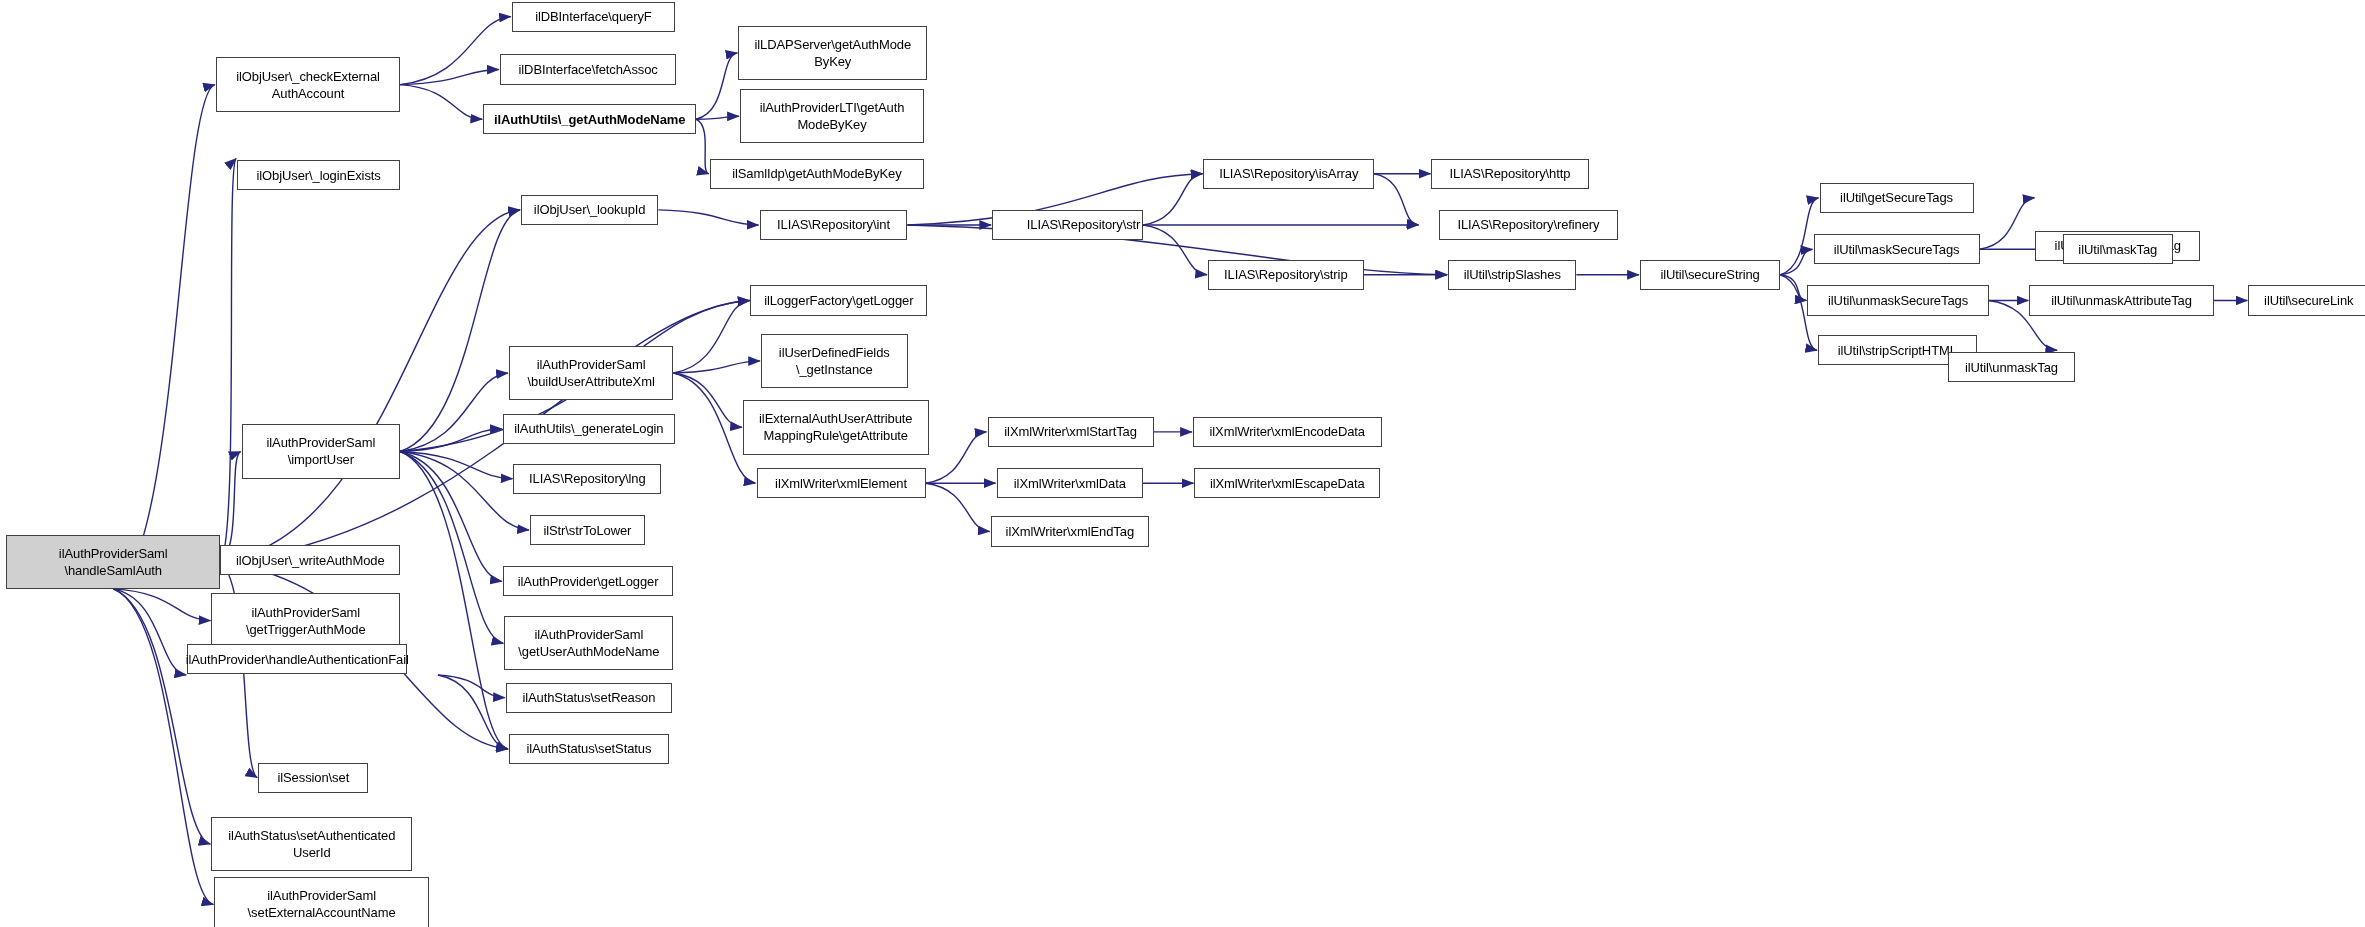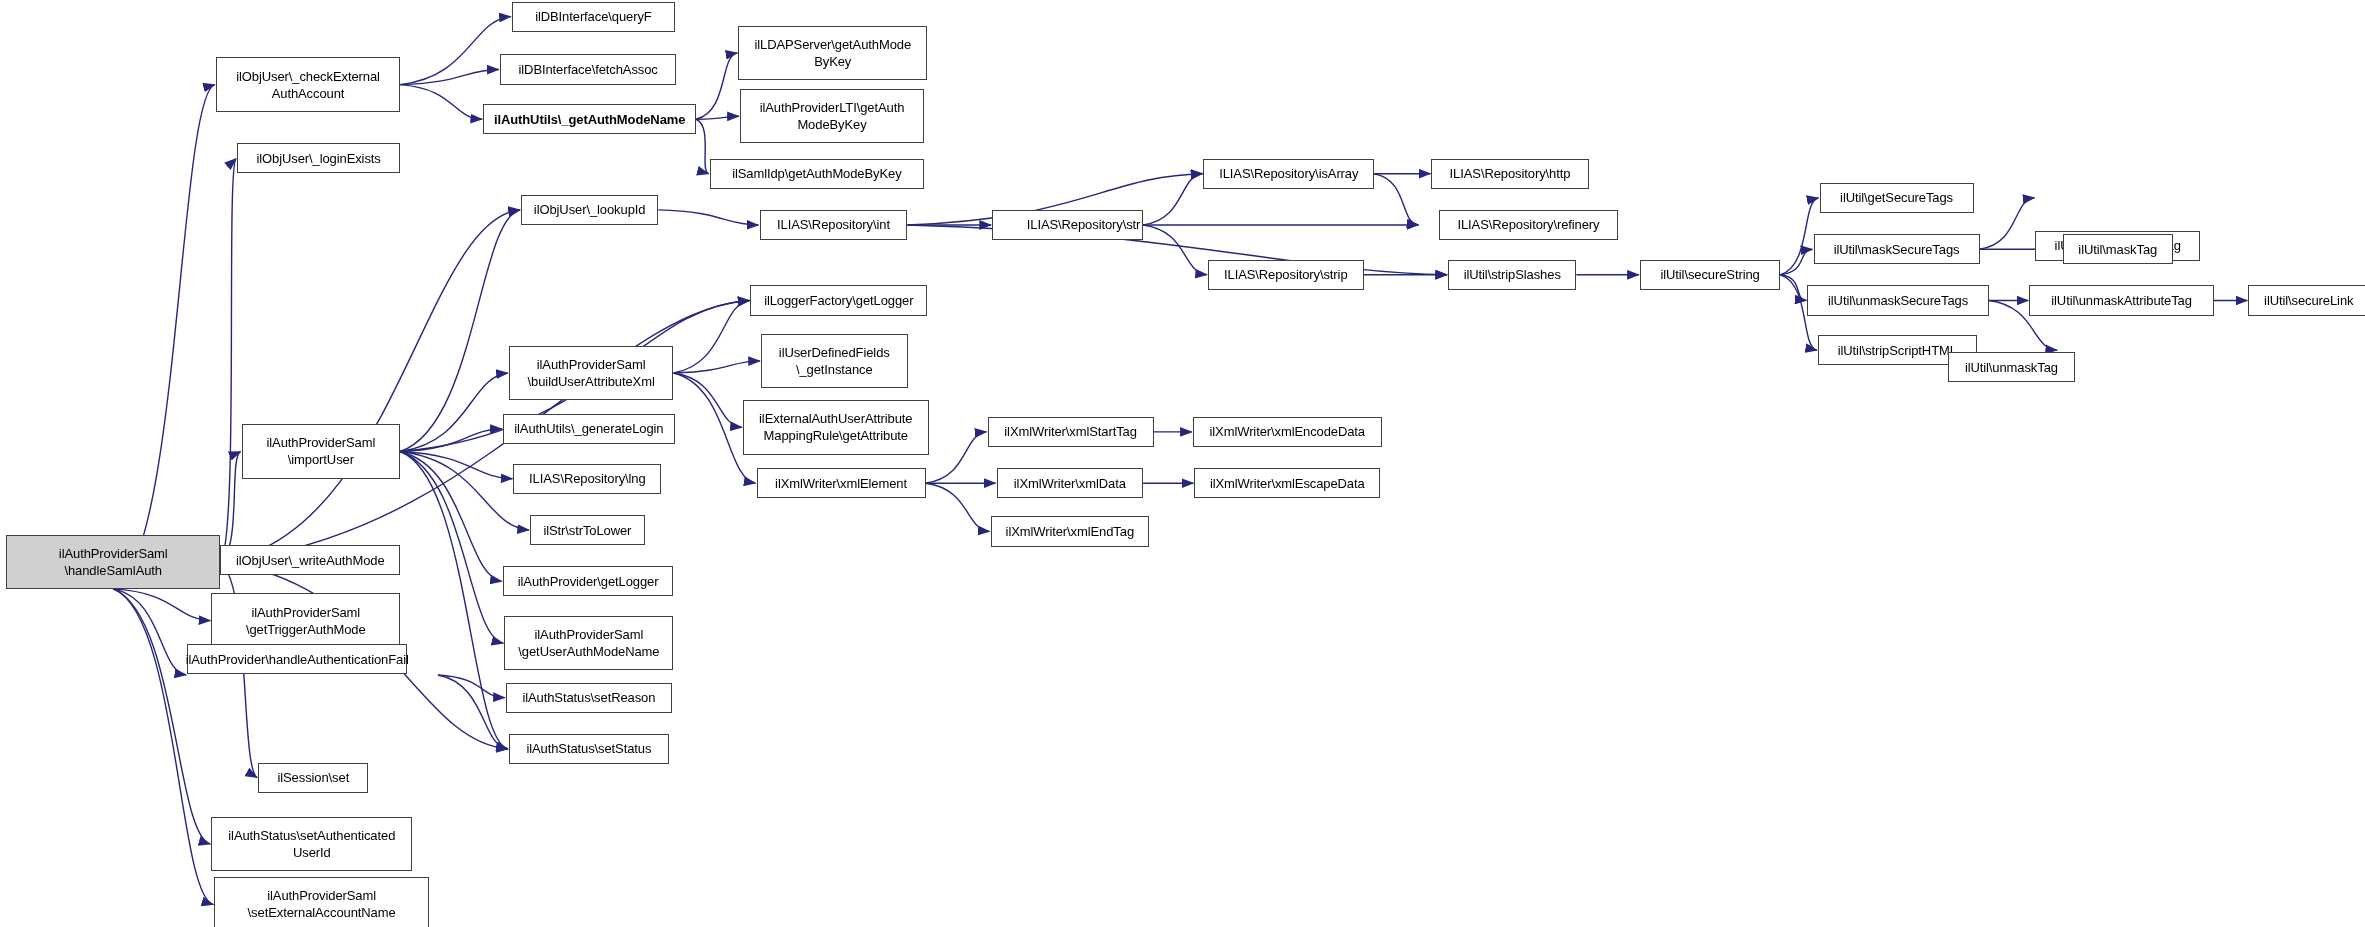--- a/index.html
+++ b/index.html
@@ -114,21 +114,21 @@
         <path d="M 1988.7,300.5 C 2020.5,300.5 2010.9,300.5 2028.4,300.5" fill="none" stroke="#26267a" stroke-width="1.4" marker-end="url(#arrow)"></path>
         <path d="M 1988.7,300.5 C 2036.3,306.5 2030.9,348.1 2057.1,350.3" fill="none" stroke="#26267a" stroke-width="1.4" marker-end="url(#arrow)"></path>
         <path d="M 2213.7,300.5 C 2242.2,300.5 2231.7,300.5 2247.4,300.5" fill="none" stroke="#26267a" stroke-width="1.4" marker-end="url(#arrow)"></path>
       </g>
   </svg>
   <div id="nodes">
       <div class="node root" style="left: 6.04px; top: 534.54px; width: 214.42px; height: 54.36px;">ilAuthProviderSaml
 \handleSamlAuth</div>
       <div class="node" style="left: 215.93px; top: 57.38px; width: 184.22px; height: 54.36px;">ilObjUser\_checkExternal
 AuthAccount</div>
-      <div class="node" style="left: 237.07px; top: 143px; width: 163.08px; height: 30.2px;">ilObjUser\_loginExists</div>
+      <div class="node" style="left: 237.07px; top: 160px; width: 163.08px; height: 30.2px;">ilObjUser\_loginExists</div>
       <div class="node" style="left: 241.6px; top: 424.31px; width: 158.55px; height: 54.36px;">ilAuthProviderSaml
 \importUser</div>
       <div class="node" style="left: 220.46px; top: 545.11px; width: 179.69px; height: 30.2px;">ilObjUser\_writeAuthMode</div>
       <div class="node" style="left: 211.4px; top: 593.43px; width: 188.75px; height: 54.36px;">ilAuthProviderSaml
 \getTriggerAuthMode</div>
       <div class="node" style="left: 187.24px; top: 644px; width: 220px; height: 30.2px;">ilAuthProvider\handleAuthenticationFail</div>
       <div class="node" style="left: 258.21px; top: 762.55px; width: 110.23px; height: 30.2px;">ilSession\set</div>
       <div class="node" style="left: 211.4px; top: 816.91px; width: 200.83px; height: 54.36px;">ilAuthStatus\setAuthenticated
 UserId</div>
       <div class="node" style="left: 214.42px; top: 877.31px; width: 214.42px; height: 54.36px;">ilAuthProviderSaml

